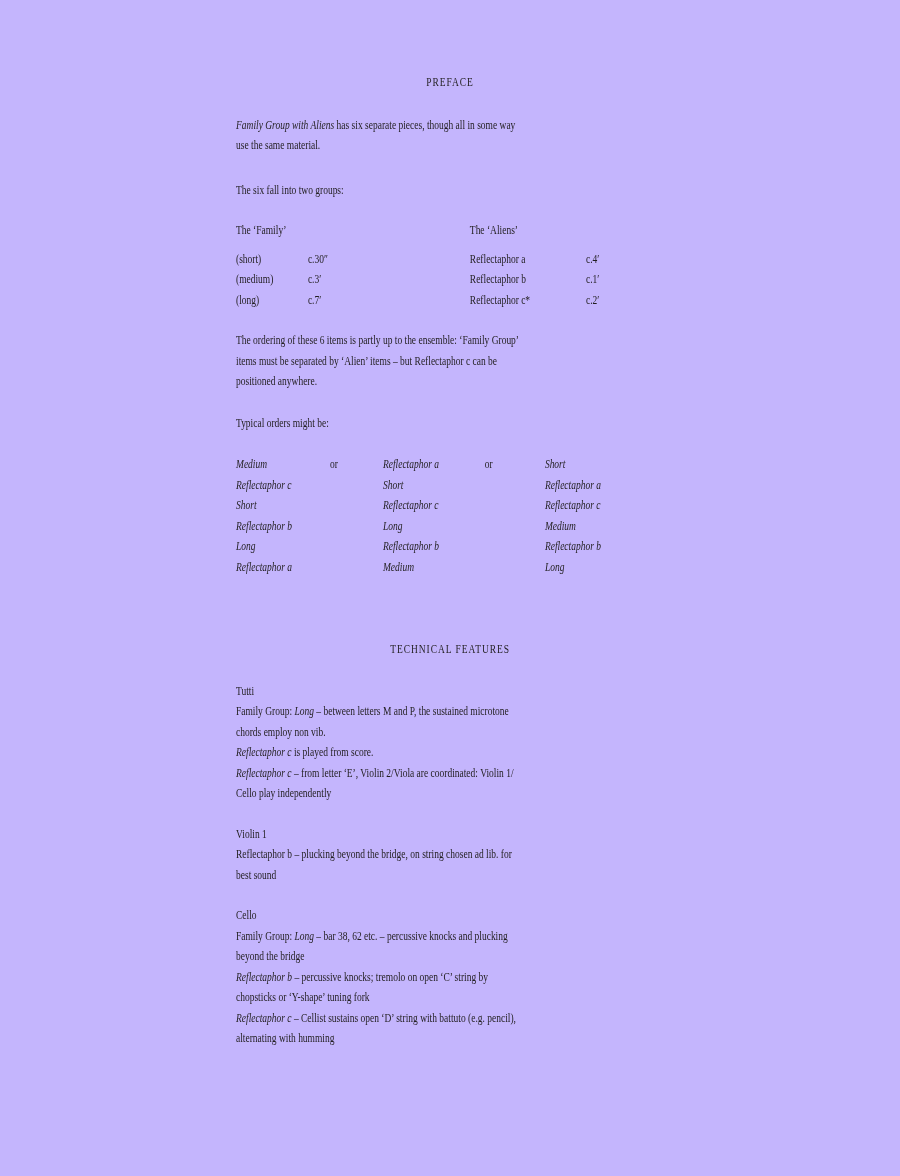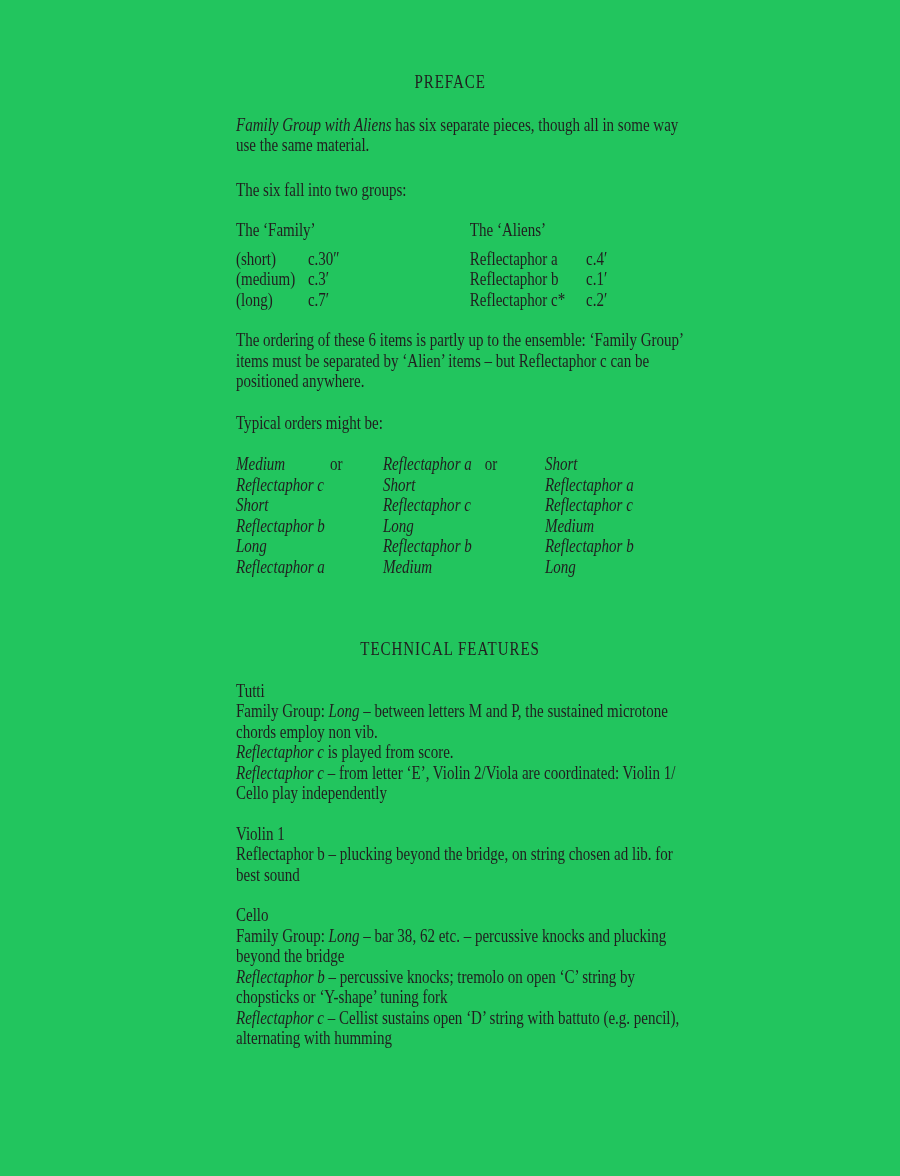--- a/index.html
+++ b/index.html
@@ -1,23 +1,23 @@
 <!DOCTYPE html>
 <html><head>
 <meta charset="utf-8">
 <style>
   html, body { margin: 0; padding: 0; background: #ffffff; }
   .page {
     position: relative;
     width: 900px;
     height: 1176px;
-    background: #22c55e;
+    background: #c4b5fd;
     font-family: "Liberation Serif", "DejaVu Serif", serif;
     color: #211e1f;
-    font-size: 19px;
+    font-size: 12px;
     line-height: 20.5px;
     overflow: hidden;
   }
   .content {
     position: absolute;
     left: 236px;
     top: 0;
     width: 542px;
     transform: scaleX(0.79);
     transform-origin: top left;

